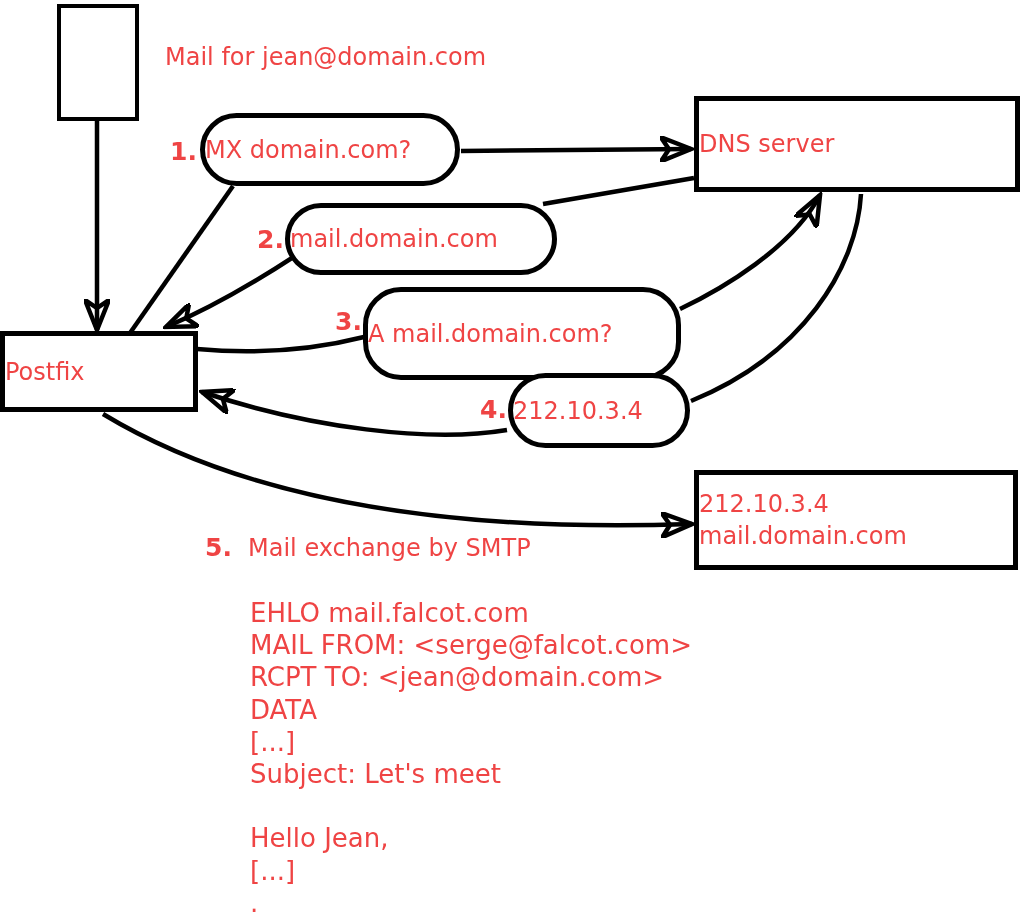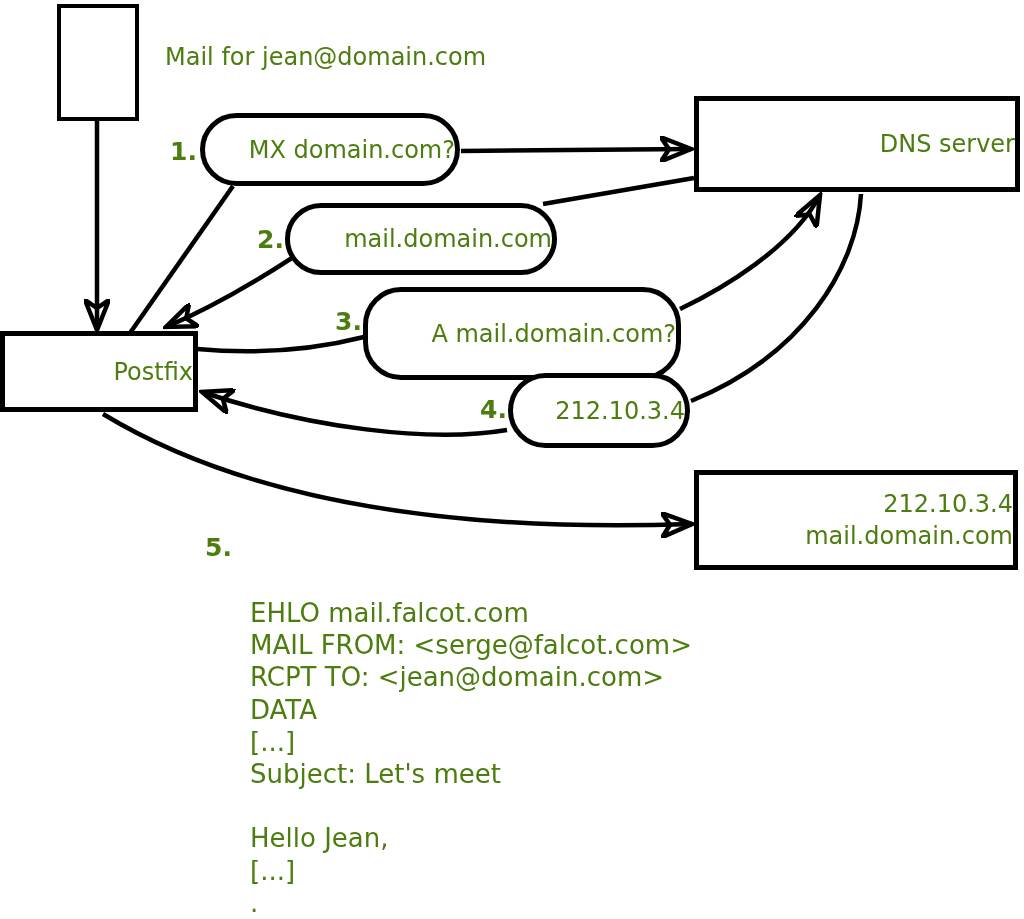--- a/index.html
+++ b/index.html
@@ -7,41 +7,41 @@
     padding: 0;
     background: #ffffff;
   }
   .canvas {
     position: relative;
     width: 1024px;
     height: 919px;
     background: #ffffff;
     overflow: hidden;
     font-family: "DejaVu Sans", "Liberation Sans", sans-serif;
-    color: #4d7c0f;
+    color: #ef4444;
   }
   .arrow-layer {
     position: absolute;
     left: 0;
     top: 0;
     z-index: 1;
   }
   .arrow-layer path {
     fill: none;
     stroke: #000000;
     stroke-width: 4.5;
   }
   .node {
     position: absolute;
     box-sizing: border-box;
     background: #ffffff;
     border: 5px solid #000000;
     display: flex;
     flex-direction: column;
-    align-items: flex-end;
+    align-items: flex-start;
     justify-content: center;
     font-size: 24px;
     line-height: 32px;
     z-index: 2;
     white-space: nowrap;
   }
   .envelope {
     left: 57px; top: 4px; width: 82px; height: 117px;
     border-width: 4px;
   }
@@ -138,20 +138,21 @@
   <div class="node pill pill-4">
     <span>212.10.3.4</span>
   </div>
 
   <div class="stepnum num-1">1.</div>
   <div class="stepnum num-2">2.</div>
   <div class="stepnum num-3">3.</div>
   <div class="stepnum num-4">4.</div>
   <div class="stepnum num-5">5.</div>
 
+  <div class="freelabel step5-label">Mail exchange by SMTP</div>
 
   <div class="smtp-block">EHLO mail.falcot.com
 MAIL FROM: &lt;serge@falcot.com&gt;
 RCPT TO: &lt;jean@domain.com&gt;
 DATA
 [...]
 Subject: Let's meet
 
 Hello Jean,
 [...]

